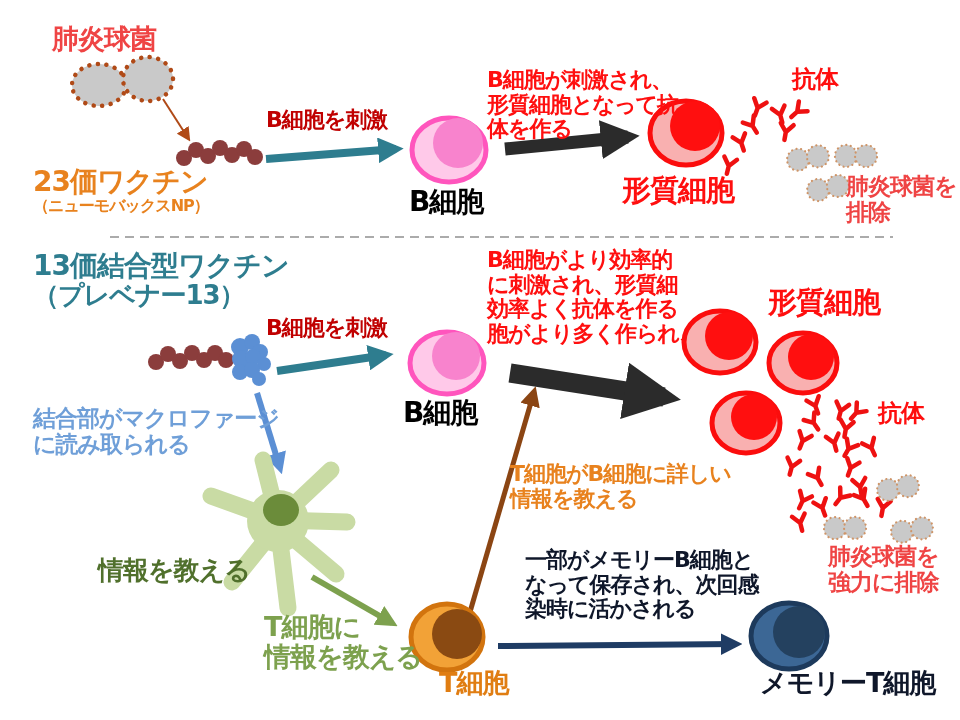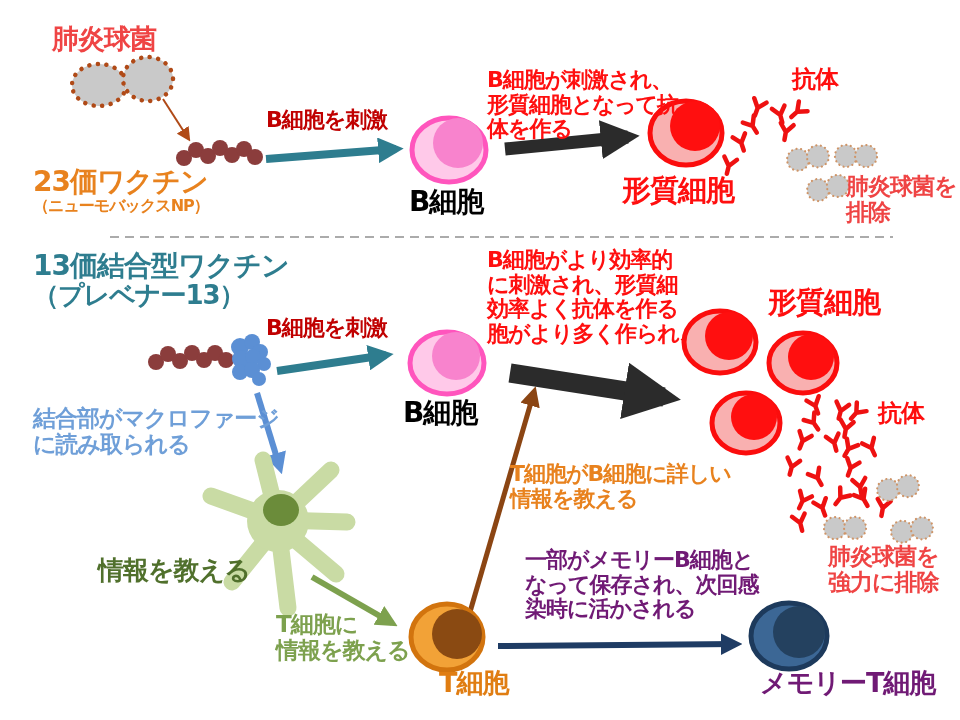--- a/index.html
+++ b/index.html
@@ -12,21 +12,21 @@
   .gray{color:#ef4444;}
   .orange{color:#e8821e;}
   .teal{color:#2e7d8f;}
   .dred{color:#c00000;}
   .bred{color:#ff0f0f;}
   .magenta{color:#000000;}
   .lblue{color:#6f9fd8;}
   .dgreen{color:#50702c;}
   .green{color:#7da14e;}
   .torange{color:#e07d12;}
-  .navy{color:#701a75;}
+  .navy{color:#0f172a;}
 </style>
 </head>
 <body>
 
 <div id="stage">
 
   <svg id="art" width="960" height="720" viewBox="0 0 960 720">
     <defs>
       <marker id="m-teal" viewBox="0 0 10 10" refX="7" refY="5" markerWidth="3.2" markerHeight="3.2" orient="auto">
           <path d="M0,0L10,5L0,10z" fill="#2e7d8f"></path>
@@ -256,21 +256,21 @@
 
   <div class="lbl magenta" style="left:403px;top:397px;font-size:28px;">B細胞</div>
 
   <div class="lbl lblue" style="left:33px;top:400px;font-size:23px;margin-top:6px;">
     <div>結合部がマクロファージ</div>
     <div>に読み取られる</div>
   </div>
 
   <div class="lbl dgreen" style="left:98px;top:556px;font-size:26px;">情報を教える</div>
 
-  <div class="lbl green" style="left:276px;top:612px;font-size:23px;">
+  <div class="lbl green" style="left:264px;top:612px;font-size:27px;">
     <div>T細胞に</div>
     <div>情報を教える</div>
   </div>
 
   <div class="lbl torange" style="left:410px;top:668px;font-size:27px;margin-left:29px;">T細胞</div>
 
   <div class="lbl orange" style="left:510px;top:462px;font-size:22px;">
     <div>T細胞がB細胞に詳しい</div>
     <div>情報を教える</div>
   </div>

